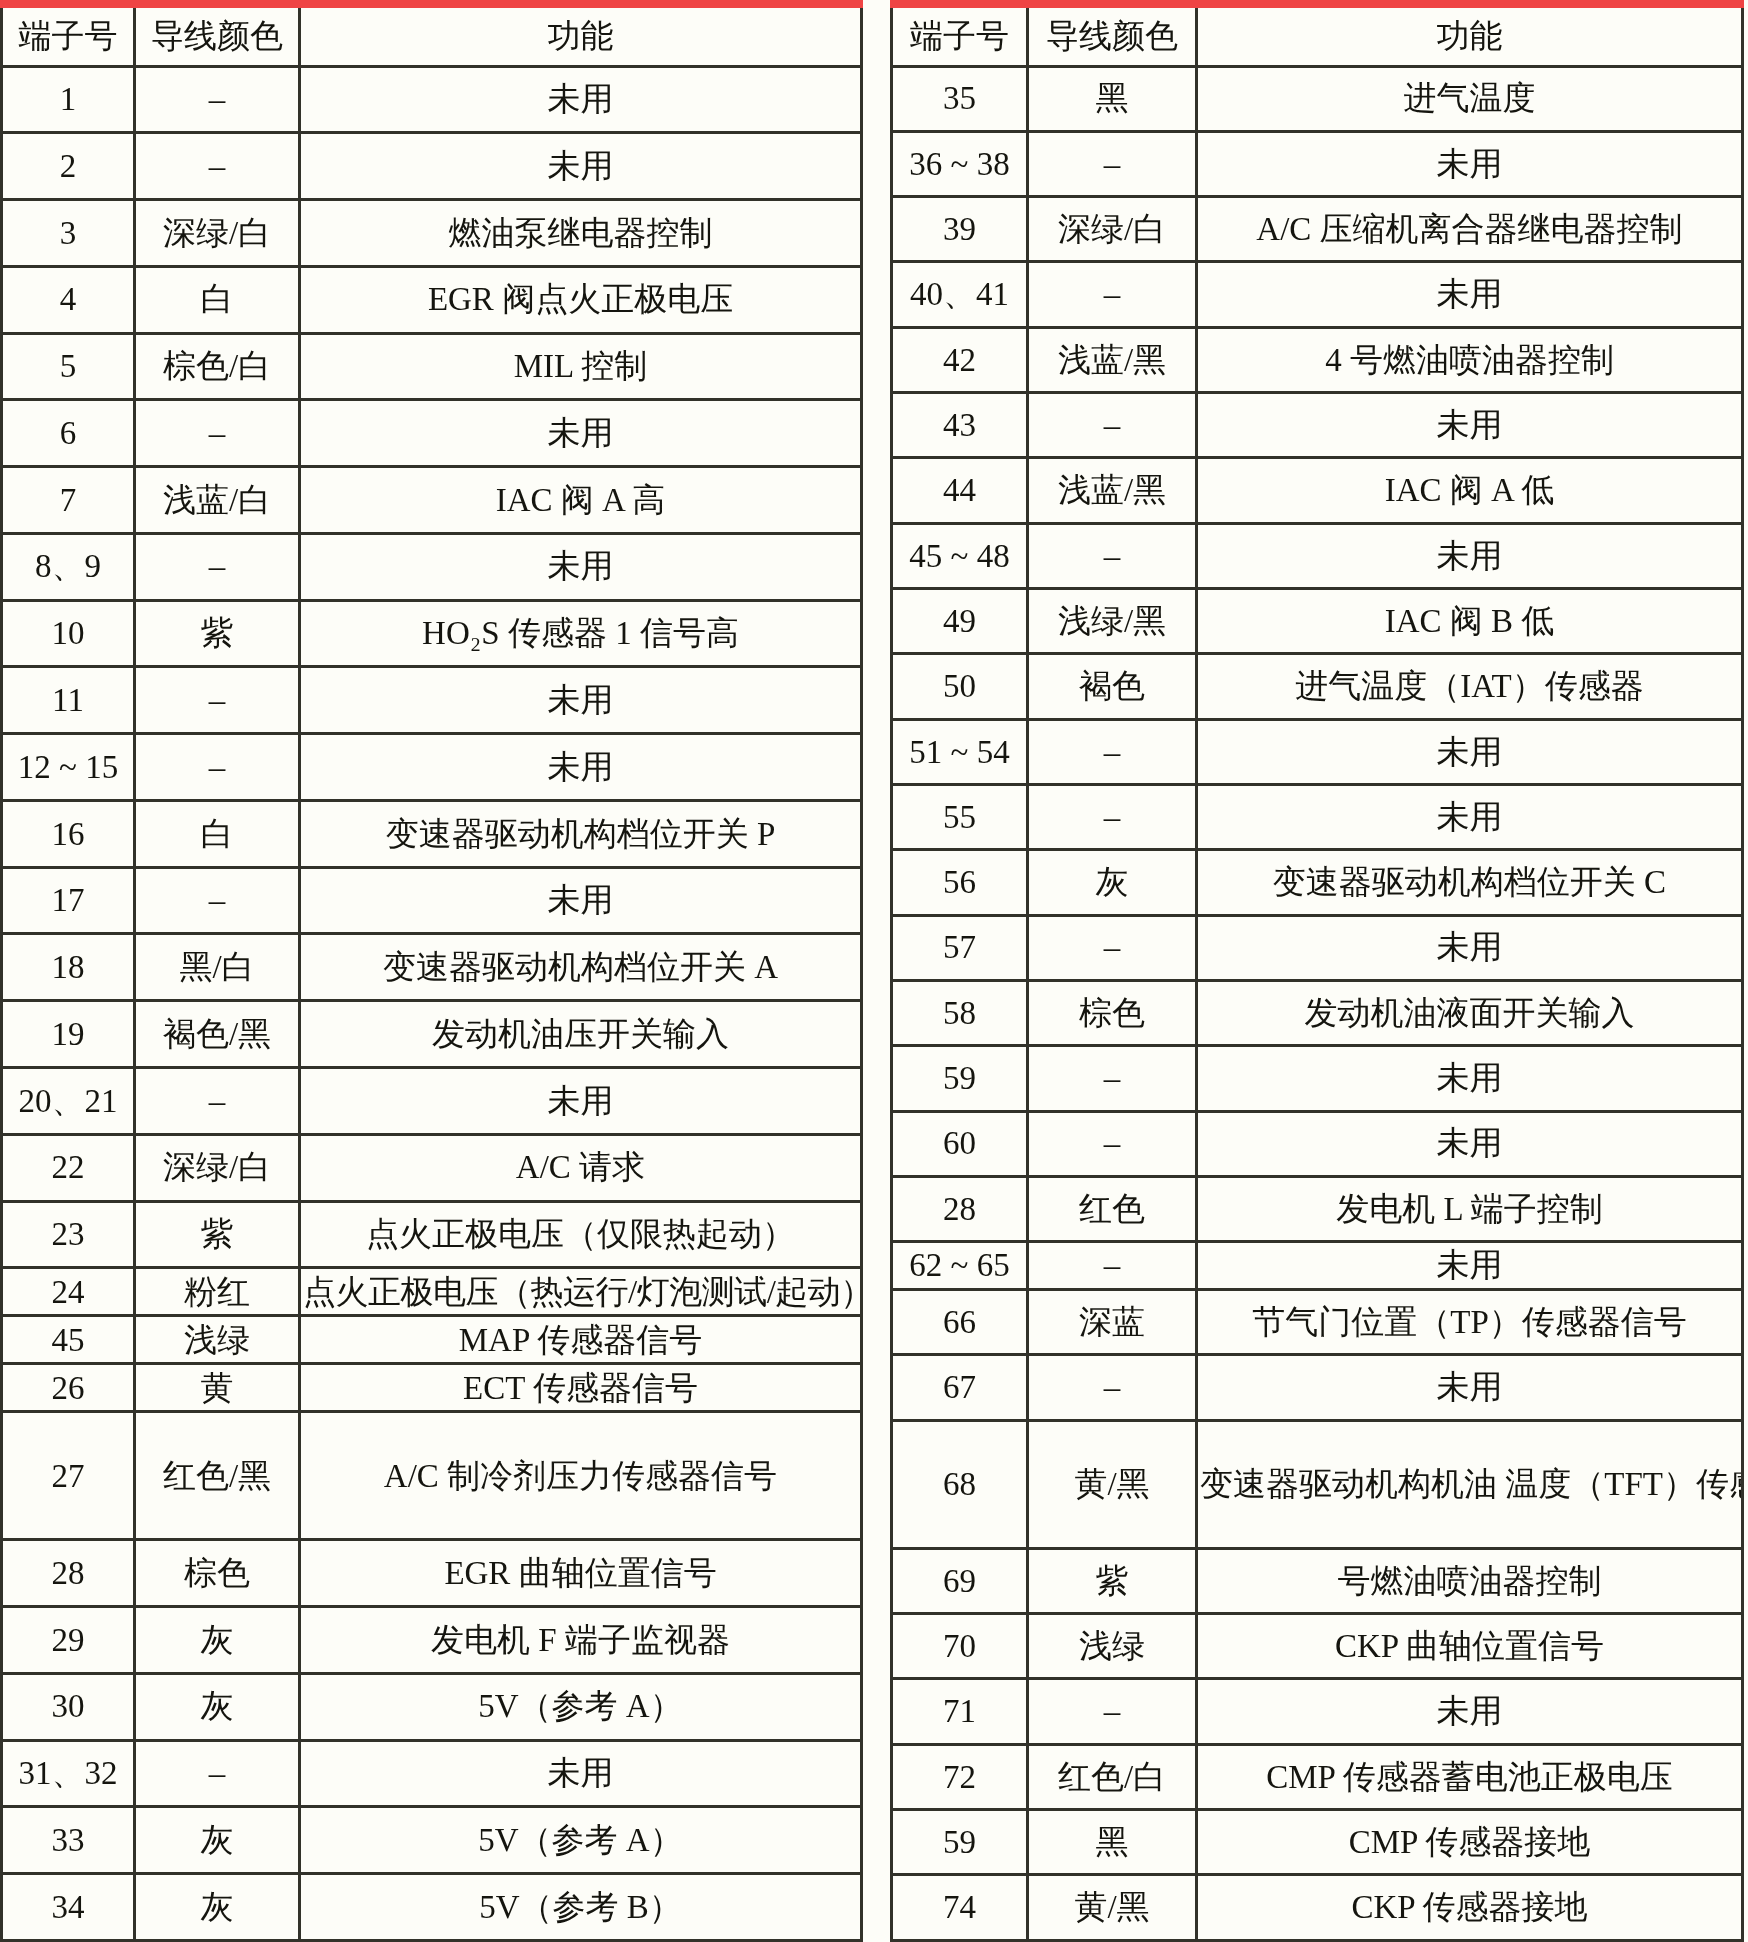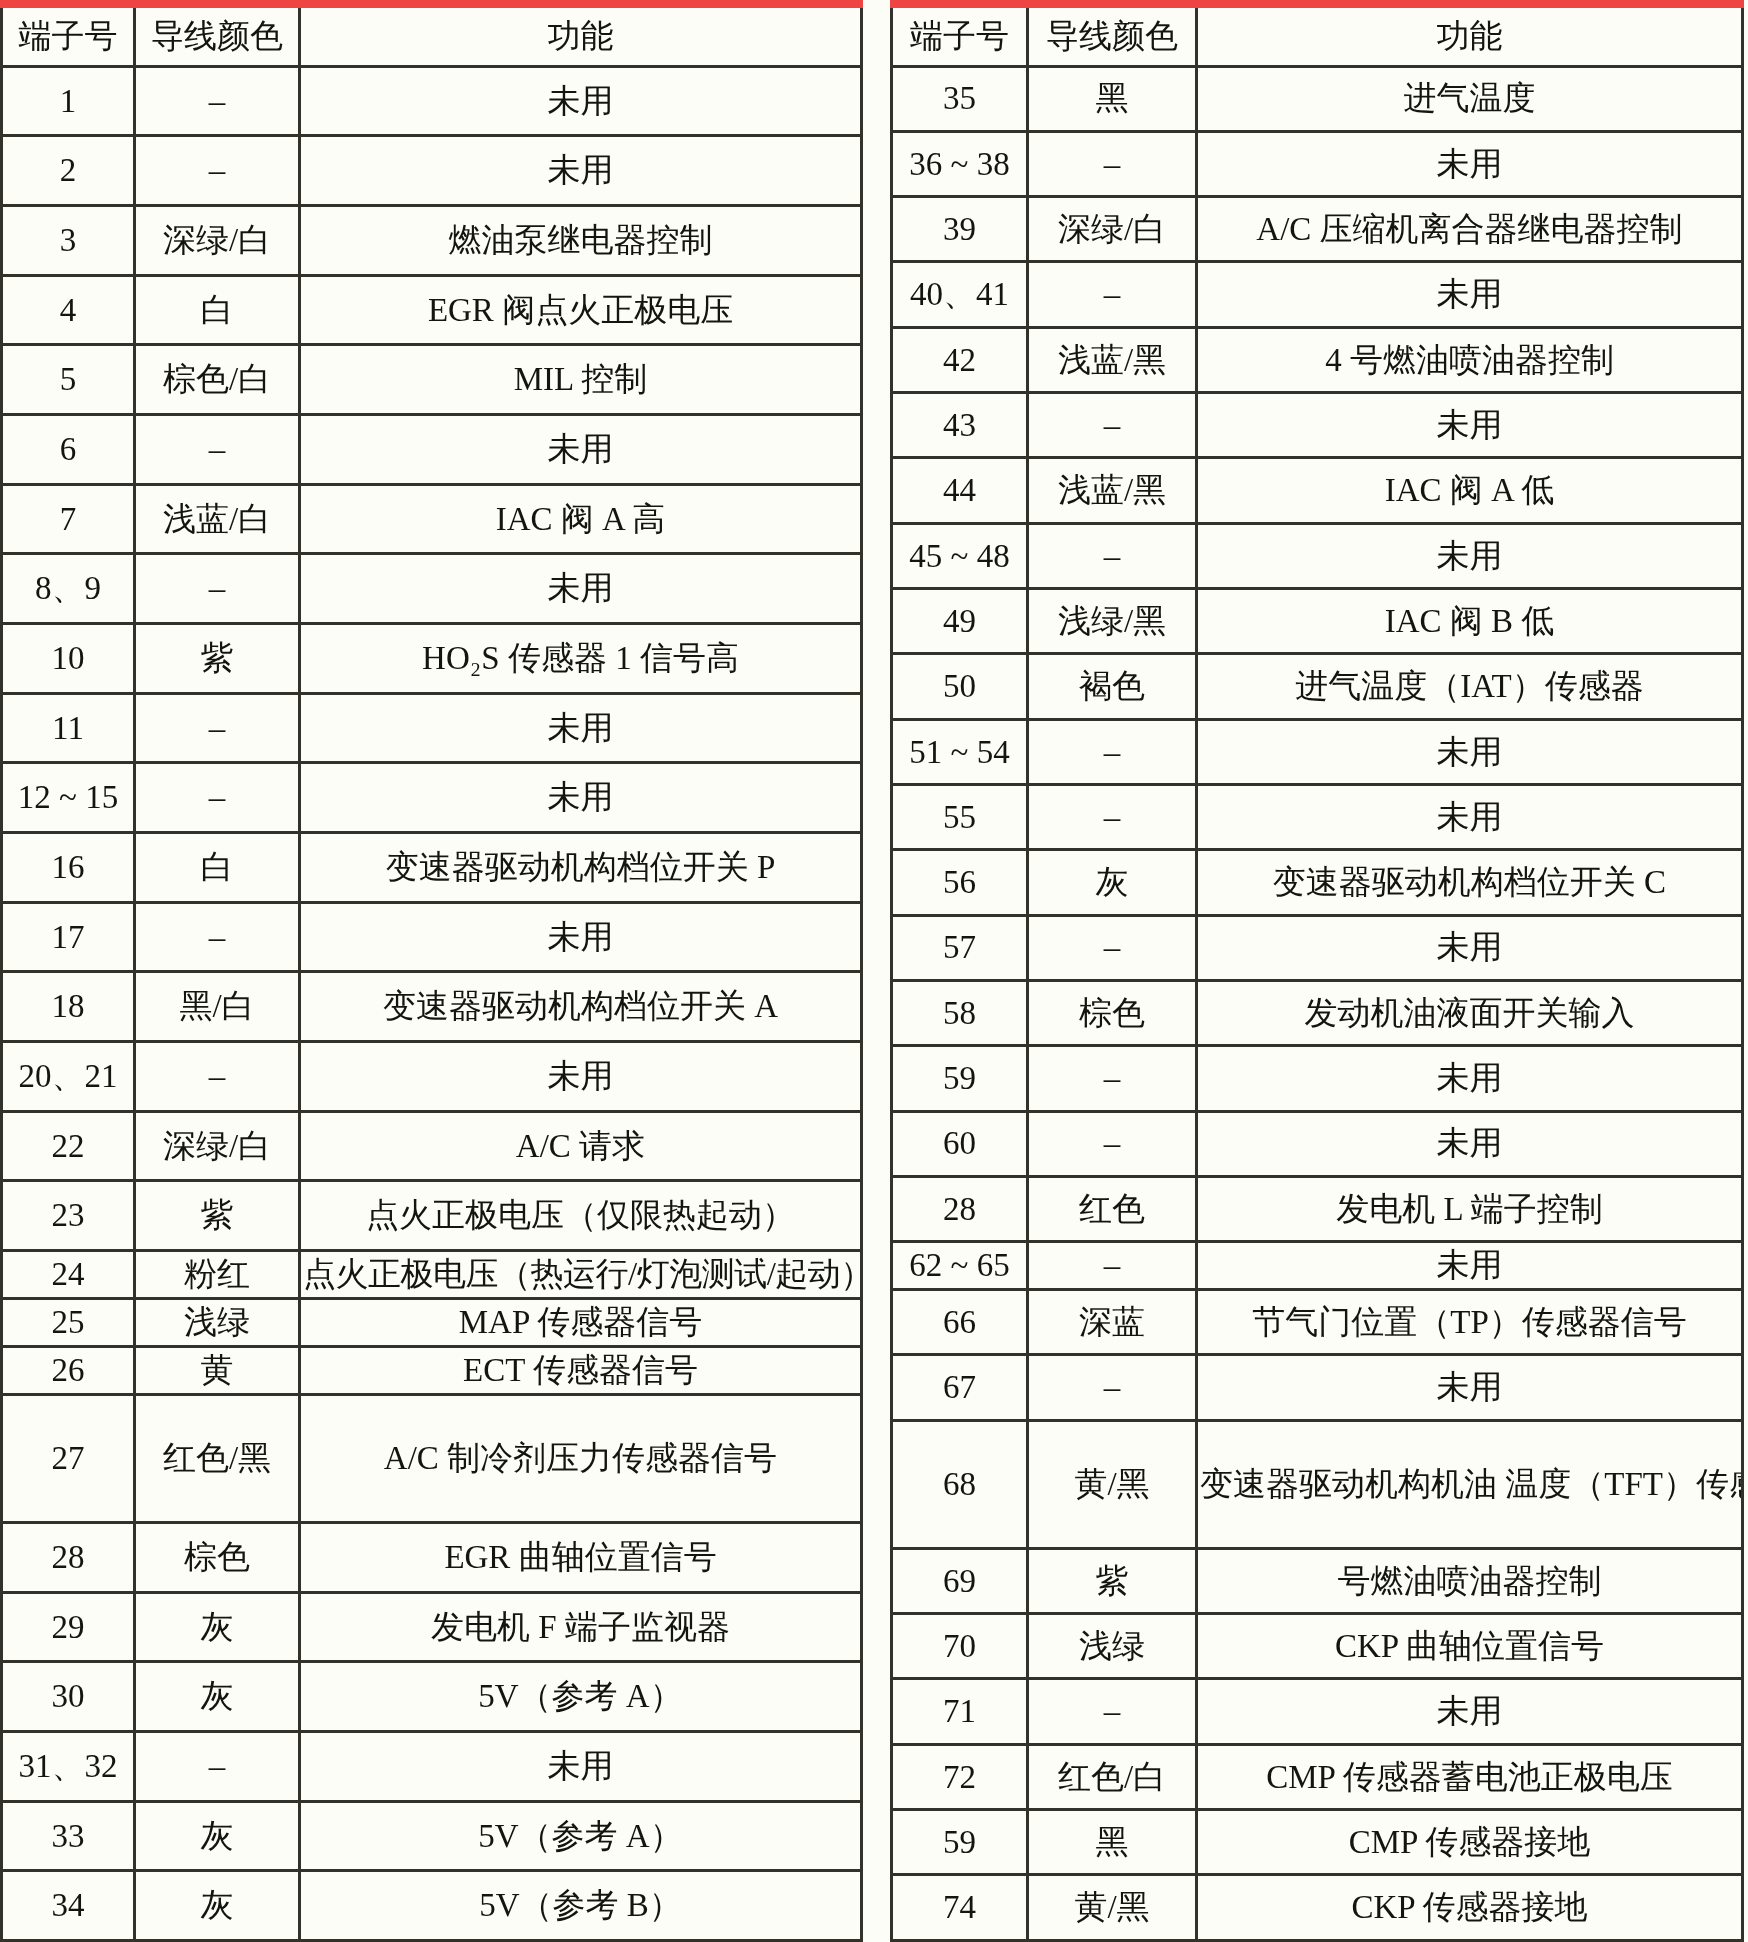--- a/index.html
+++ b/index.html
@@ -139,41 +139,46 @@
             <td>17</td>
             <td>–</td>
             <td>未用</td>
           </tr>
           <tr>
             <td>18</td>
             <td>黑/白</td>
             <td>变速器驱动机构档位开关 A</td>
           </tr>
           <tr>
+            <td>19</td>
+            <td>褐色/黑</td>
+            <td>发动机油压开关输入</td>
+          </tr>
+          <tr>
             <td>20、21</td>
             <td>–</td>
             <td>未用</td>
           </tr>
           <tr>
             <td>22</td>
             <td>深绿/白</td>
             <td>A/C 请求</td>
           </tr>
           <tr>
             <td>23</td>
             <td>紫</td>
             <td>点火正极电压（仅限热起动）</td>
           </tr>
           <tr class="short">
             <td>24</td>
             <td>粉红</td>
             <td class="compact">点火正极电压（热运行/灯泡测试/起动）</td>
           </tr>
           <tr class="short">
-            <td>25</td>
+            <td>45</td>
             <td>浅绿</td>
             <td>MAP 传感器信号</td>
           </tr>
           <tr class="short">
             <td>26</td>
             <td>黄</td>
             <td>ECT 传感器信号</td>
           </tr>
           <tr class="tall">
             <td>27</td>

